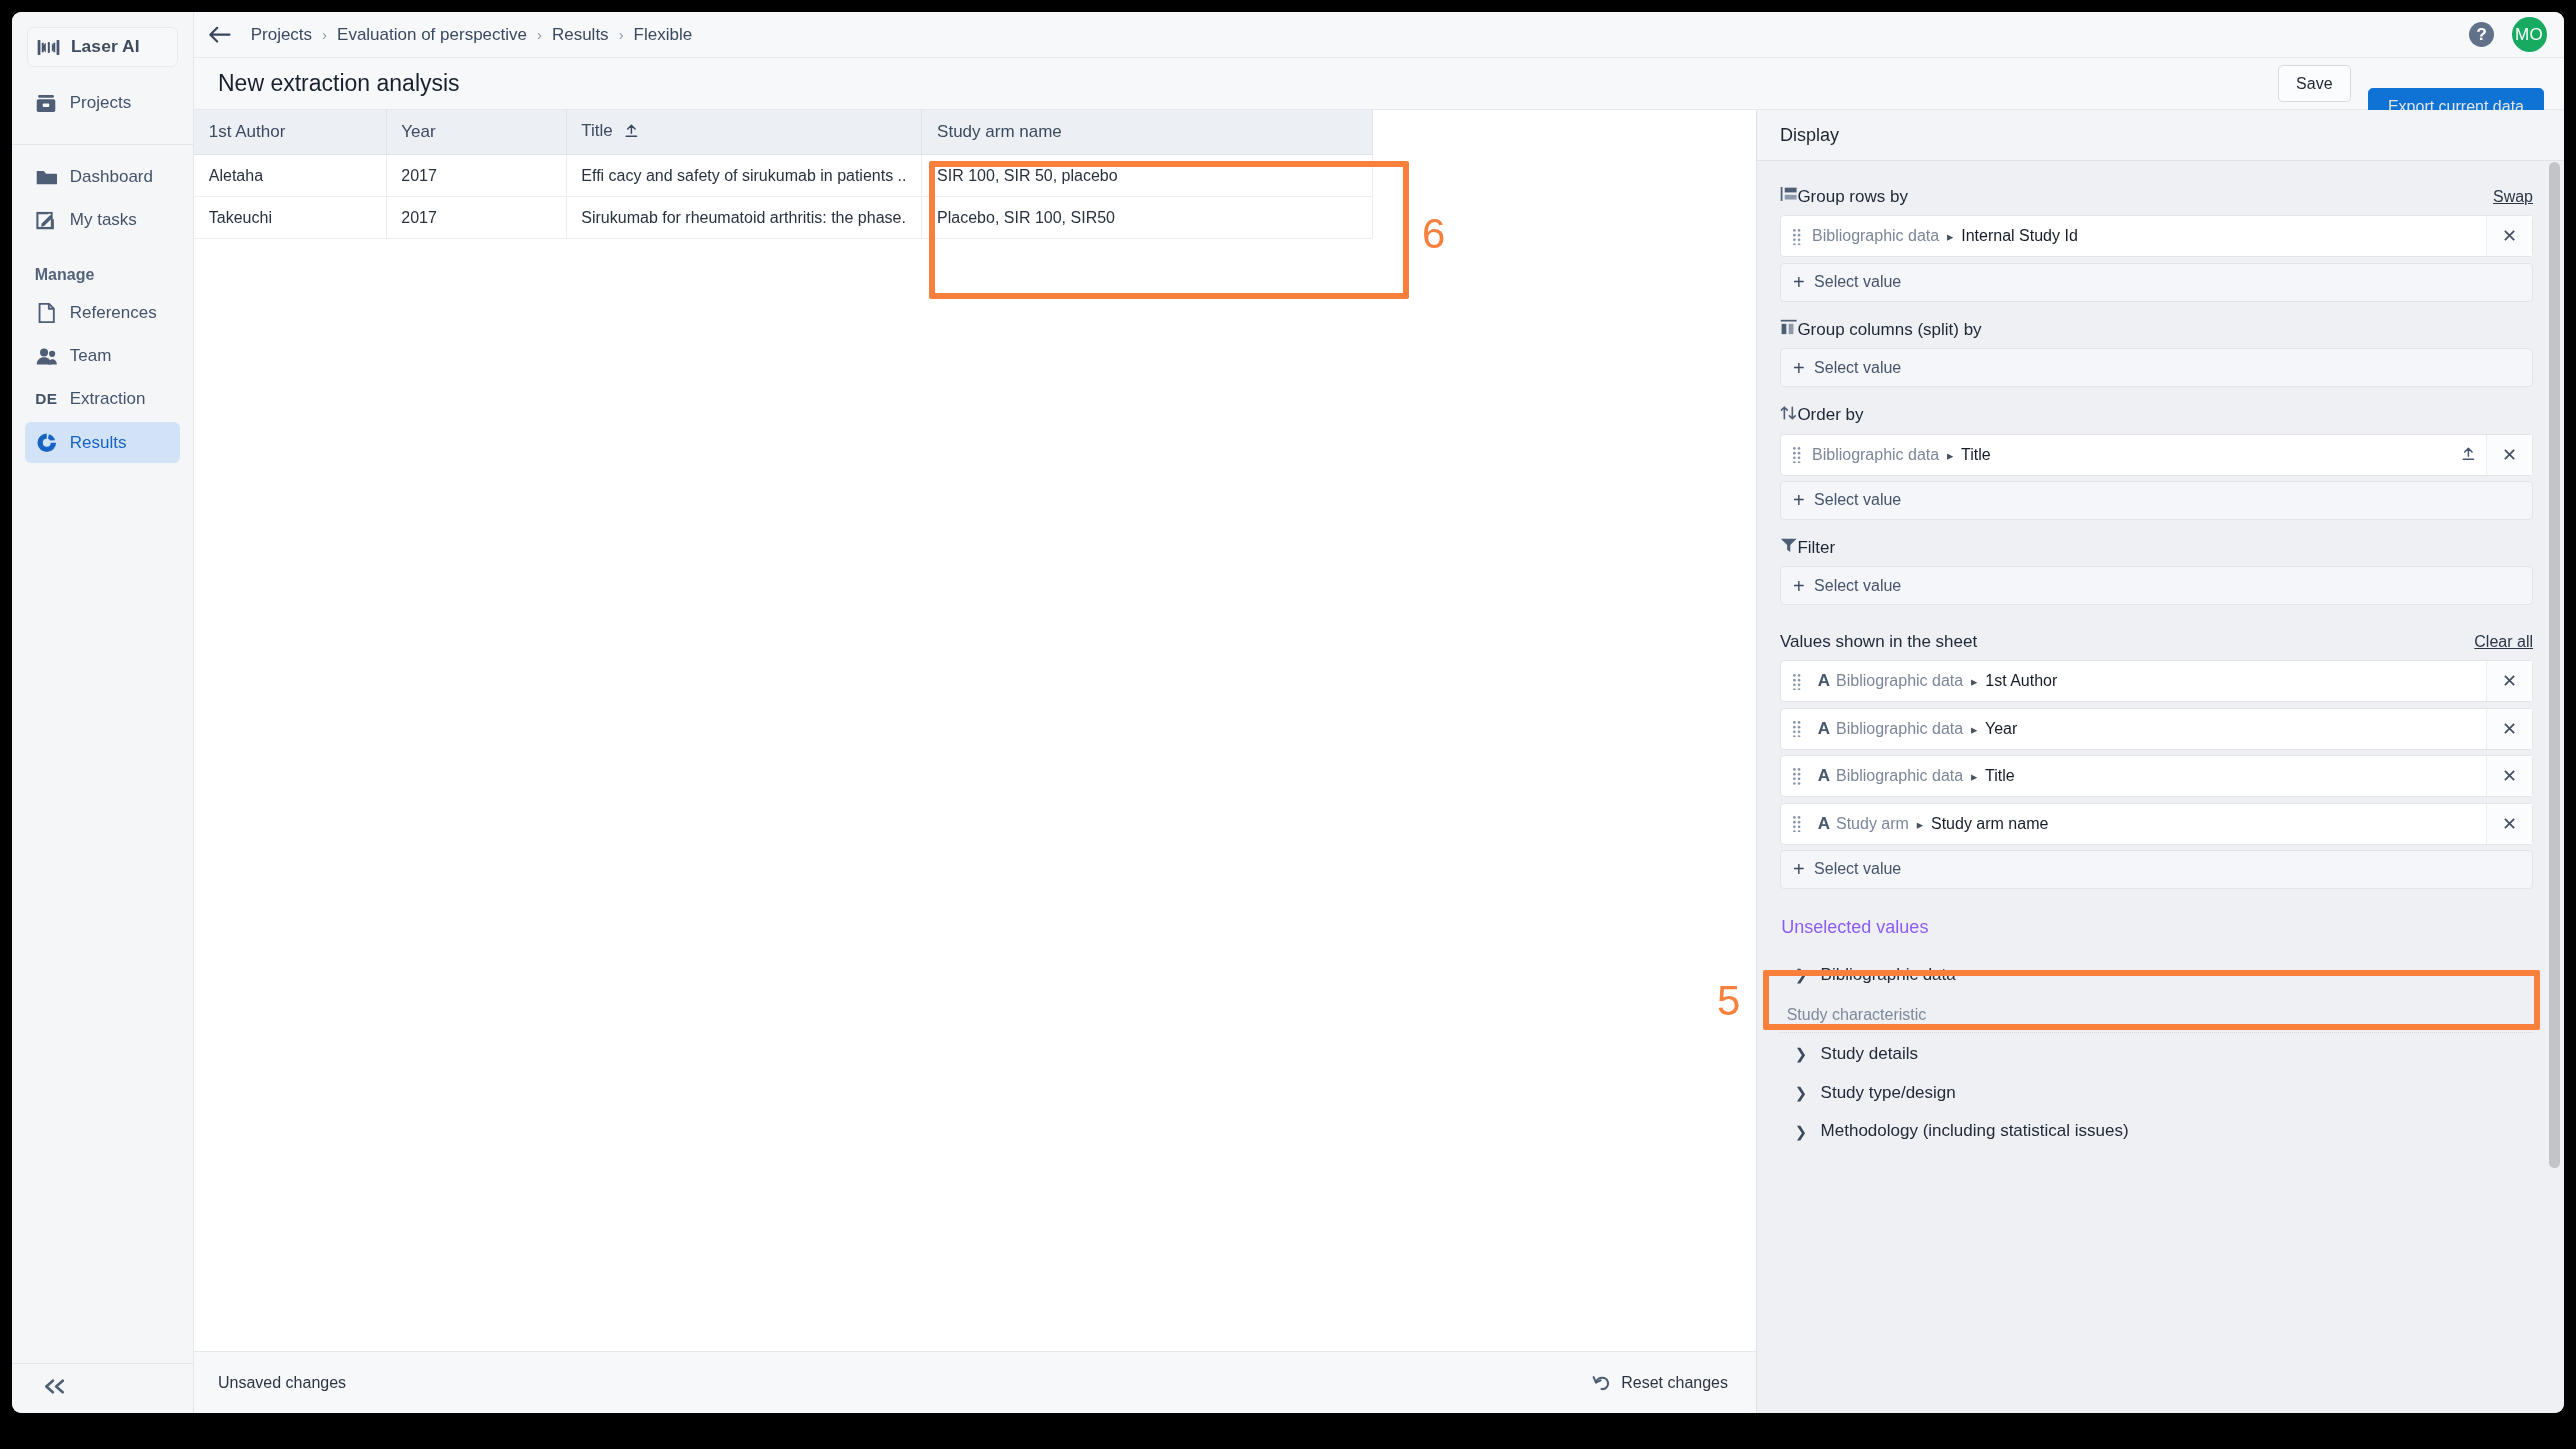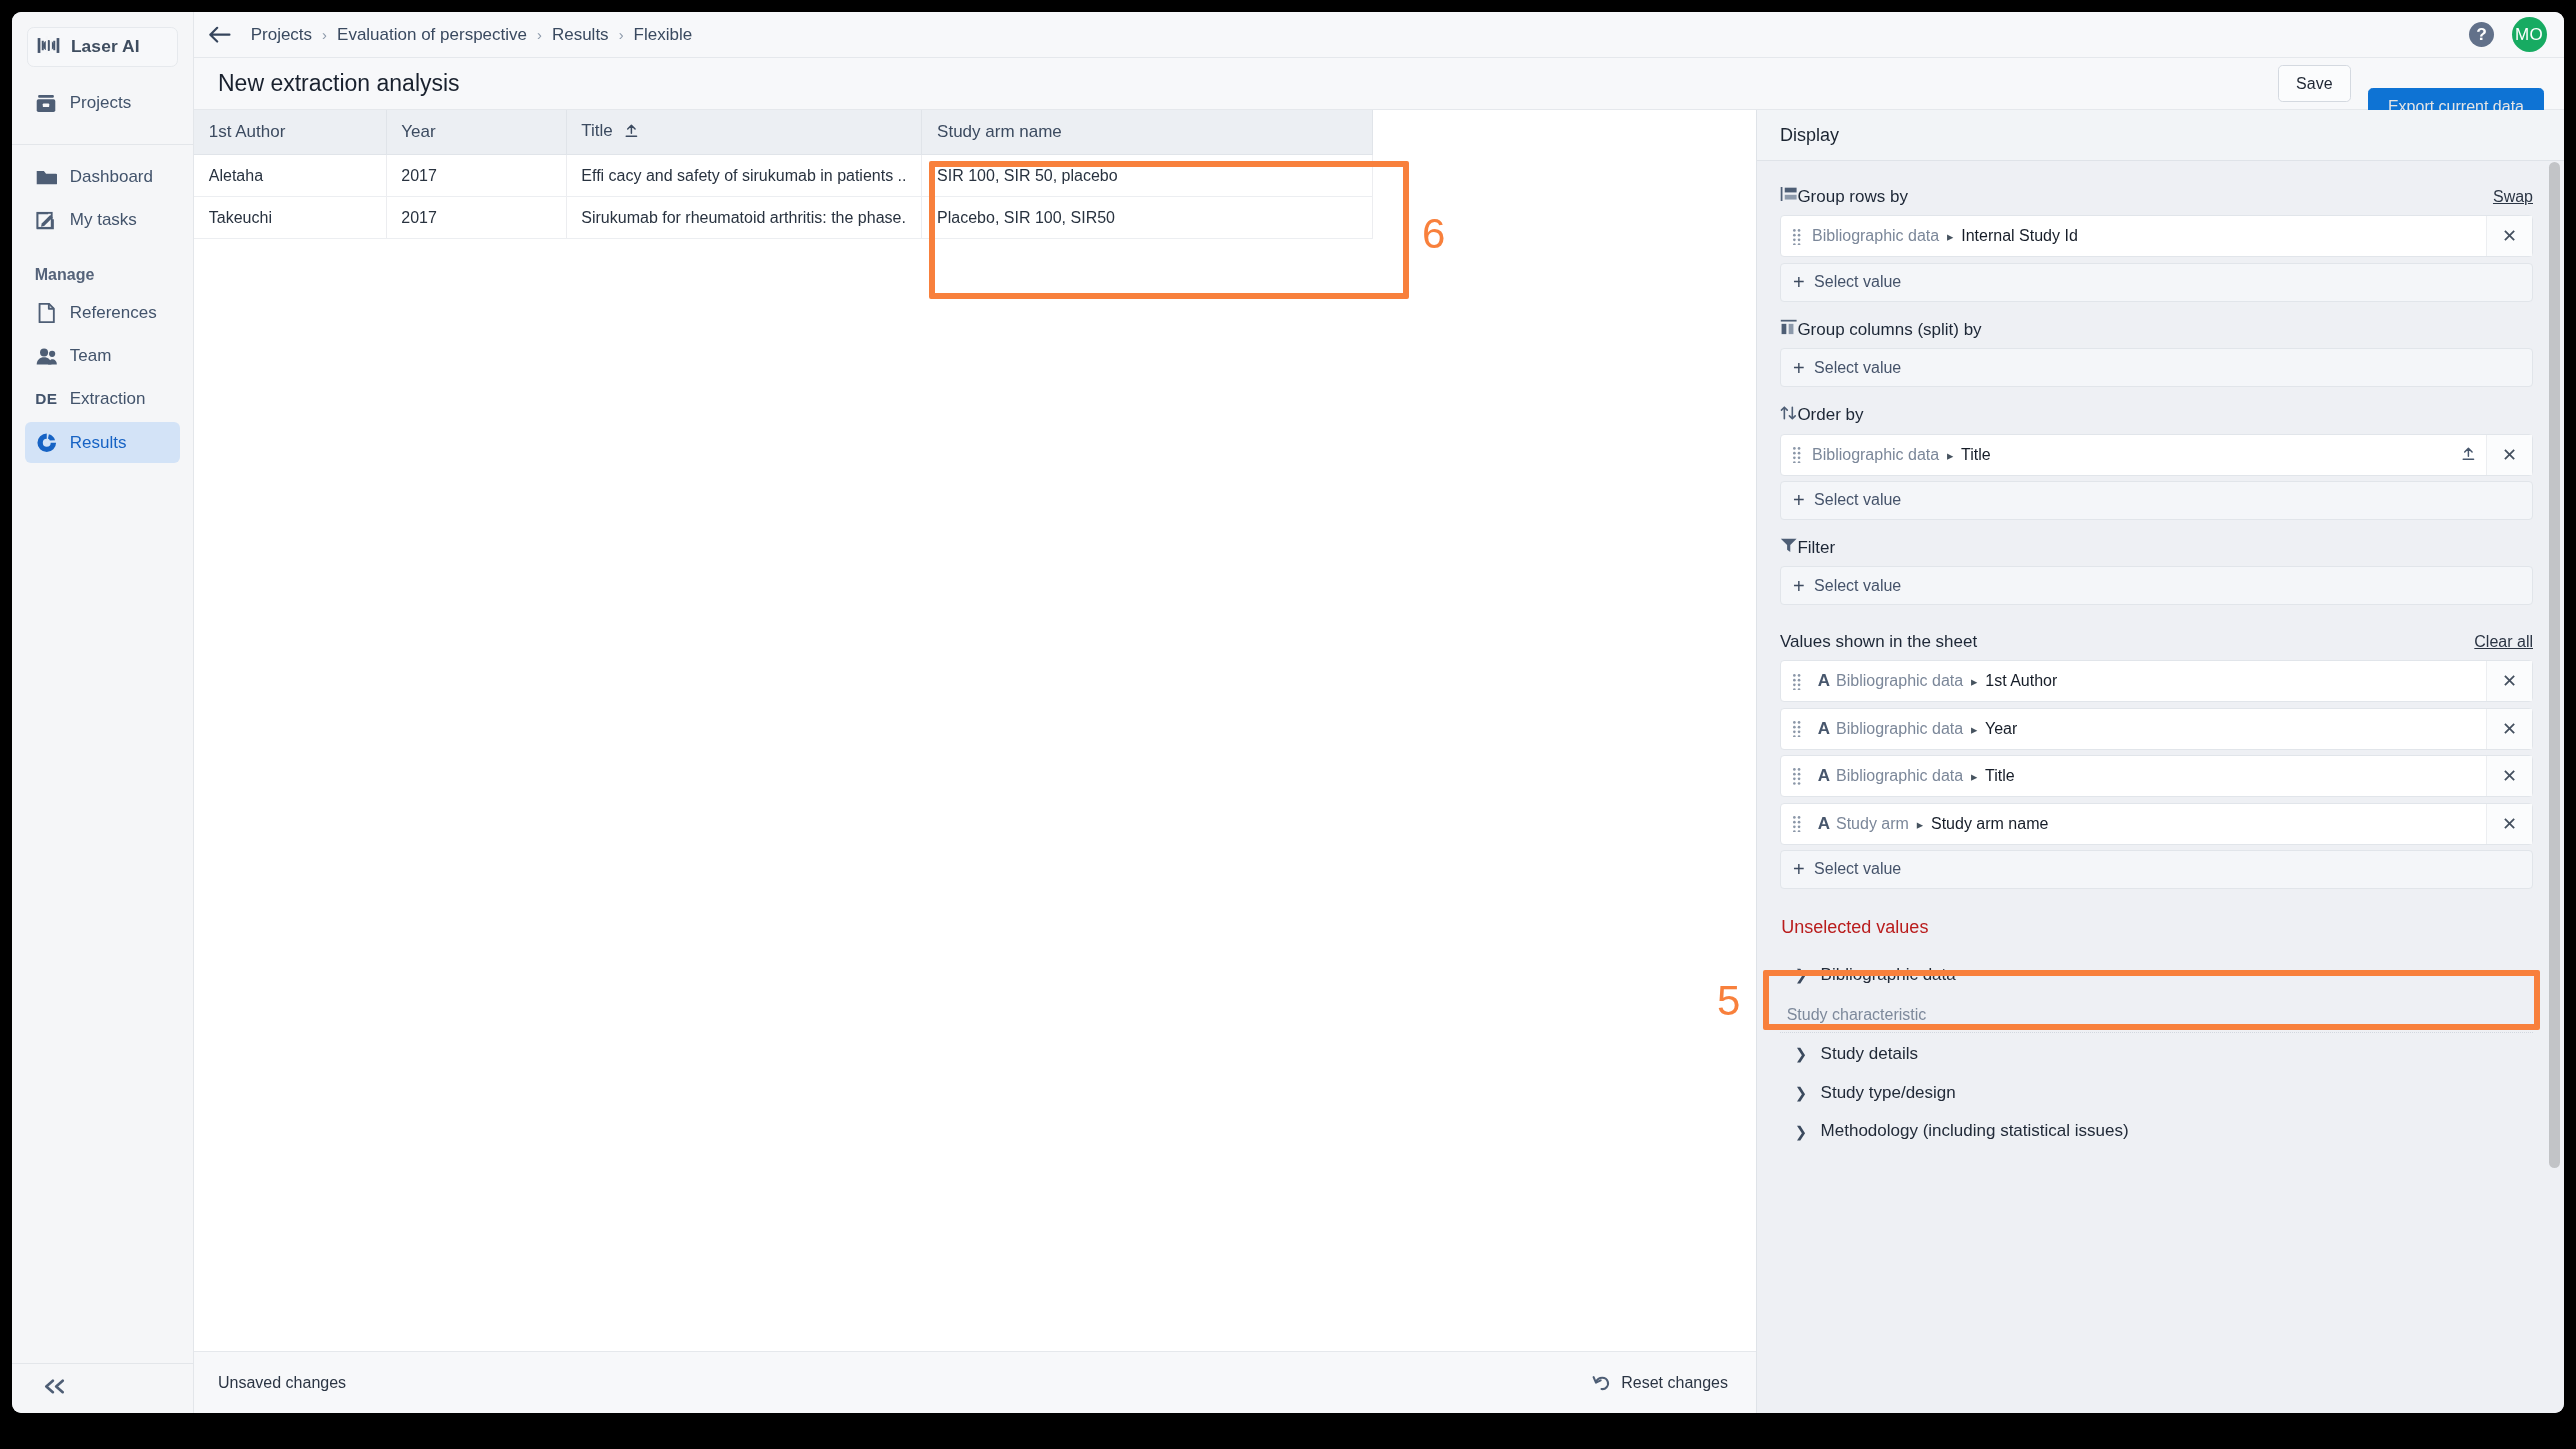--- a/index.html
+++ b/index.html
@@ -22,21 +22,21 @@
   
   .sidebar {
     width: 182px; height: 100%;
     background: #f5f6f8;
     border-right: 1.3px solid #e3e6ea;
     display: flex; flex-direction: column;
     flex: none;
   }
   .brand-wrap { padding: 14.8px 14.8px 0 14.8px; }
   .brand {
-    display: flex; align-items: flex-start; gap: 10.7px;
+    display: flex; align-items: flex-end; gap: 10.7px;
     border: 1.3px solid #e6e9ed; border-radius: 6.7px;
     padding: 8.7px 9.4px; background: #f7f8fa;
   }
   .brand-logo { width: 23px; height: 19px; flex: none; }
   .brand-name { font-size: 17.4px; color: #3f4d5f; font-weight: 700; letter-spacing: 0.1px; }
 
   .nav-top { padding: 16px 13.4px 17.4px 13.4px; border-bottom: 1.3px solid #e3e6ea; }
   .nav-main { padding: 12px 13.4px 0 13.4px; }
   .nav-item {
     display: flex; align-items: center; gap: 12px;
@@ -182,21 +182,21 @@
     color: #44505f; font-size: 18px; cursor: pointer; background: #fbfcfd;
   }
   .addrow {
     display: flex; align-items: center; gap: 9.4px;
     background: #f4f6f9; border: 1.3px solid #e1e5ea; border-radius: 4px;
     height: 39px; padding-left: 12px;
     font-size: 16px; color: #45536a; cursor: pointer;
   }
   .addrow .plus { font-size: 20px; line-height: 1; color: #3d4b60; }
 
-  .unsel-title { font-size: 18px; color: #b91c1c; margin: 28px 0 17.4px 1.3px; }
+  .unsel-title { font-size: 18px; color: #8b5cf6; margin: 28px 0 17.4px 1.3px; }
   .tree-item {
     display: flex; align-items: center; gap: 13.4px;
     font-size: 17px; color: #222b39;
     padding: 9.4px 0 9.4px 14.8px; cursor: pointer;
   }
   .tree-label-grp {
     font-size: 16px; color: #7d899b;
     padding: 12px 0 4px 6.7px;
   }
   .tree-div { border-bottom: 1.3px dotted #d2d7de; margin: 4px 0 1.3px 0; }

